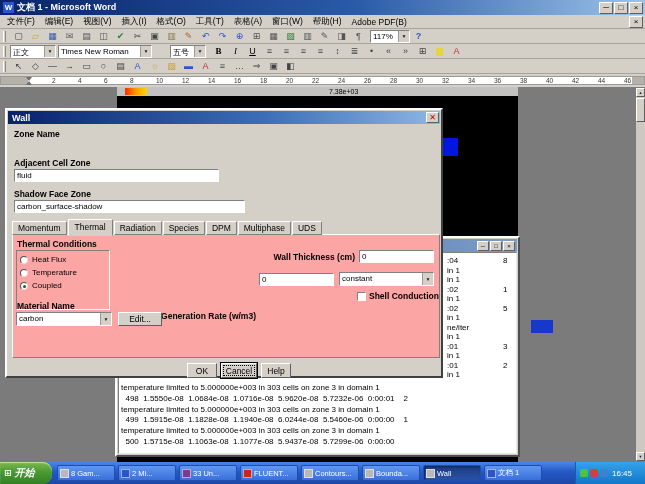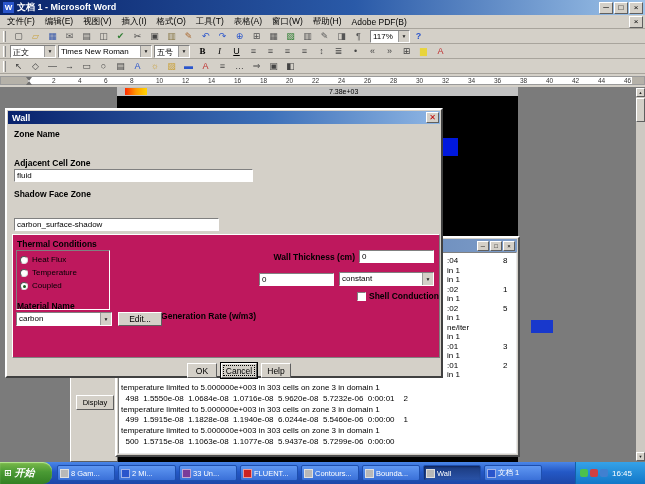--- a/index.html
+++ b/index.html
@@ -24,21 +24,21 @@
   .toolbar{width:645px;height:15px;background:#d4d0c8;border-bottom:1px solid #a8a49c;display:flex;align-items:center;padding-left:1px;}
   #stdbar{left:0;top:29px;}
   #fmtbar{left:0;top:44px;}
   #drawbar{left:0;top:59px;}
   .grip{display:inline-block;width:3px;height:11px;border-left:1px solid #fff;border-right:1px solid #8a8a8a;margin:0 4px 0 2px;flex:none;}
   .iconrow{display:flex;align-items:center;}
   .ticon{width:17px;height:13px;display:inline-flex;align-items:center;justify-content:center;font-size:9px;flex:none;}
   .helpicon{color:#2a55cc;font-weight:bold;}
   .zoom{width:40px;height:13px;margin-left:3px;flex:none;}
   .cstyle{width:46px;height:13px;margin-right:2px;flex:none;}
-  .cfont{width:94px;height:13px;margin-right:2px;flex:none;}
+  .cfont{width:94px;height:13px;margin-right:18px;flex:none;}
   .csize{width:36px;height:13px;margin-right:4px;flex:none;}
   #fmtIcons .ticon:nth-child(1){font-family:"Liberation Serif",serif;font-weight:bold;}
   #fmtIcons .ticon:nth-child(2){font-family:"Liberation Serif",serif;font-style:italic;}
   #fmtIcons .ticon:nth-child(3){text-decoration:underline;}
 
   
   #ruler{left:0;top:74px;width:645px;height:13px;background:#d4d0c8;}
   .ruler-band{position:absolute;left:0;top:2px;width:645px;height:9px;background:#fff;border:1px solid #9a9a9a;}
   .ruler-end{position:absolute;top:3px;height:7px;background:#b5b1a8;}
   .ruler-end.left{left:1px;width:27px;}
@@ -76,27 +76,27 @@
   .sthumb{position:absolute;left:0;top:10px;width:9px;height:24px;background:#d4d0c8;border:1px solid;border-color:#fff #5f5f5f #5f5f5f #fff;}
 
   
   #wall{left:5px;top:108px;width:438px;height:270px;background:#d4d0c8;border:2px solid;border-color:#fff #404040 #404040 #fff;z-index:40;}
   .wd-title{position:absolute;left:1px;top:1px;right:1px;height:13px;background:linear-gradient(90deg,#08216b,#3c6fb8 60%,#8fb6e4);color:#fff;font-weight:bold;font-size:9px;display:flex;align-items:center;padding-left:4px;}
   .wd-close{margin-left:auto;margin-right:1px;width:13px;height:11px;background:#d4d0c8;border:1px solid;border-color:#fff #5f5f5f #5f5f5f #fff;color:#c00000;font-weight:bold;font-size:8px;line-height:9px;display:flex;align-items:center;justify-content:center;}
   .wd-label{font-size:8.5px;font-weight:bold;white-space:nowrap;}
   .l1{position:absolute;left:7px;top:19px;}
   .f1{position:absolute;left:7px;top:30px;width:205px;height:13px;}
   .l2{position:absolute;left:7px;top:48px;}
-  .f2{position:absolute;left:7px;top:59px;width:239px;height:13px;}
+  .f2{position:absolute;left:7px;top:59px;width:205px;height:13px;}
   .l3{position:absolute;left:7px;top:79px;text-align:center;}
-  .f3{position:absolute;left:7px;top:108px;width:205px;height:13px;}
+  .f3{position:absolute;left:7px;top:90px;width:231px;height:13px;}
   #wallTabs{position:absolute;left:5px;top:108px;height:17px;display:flex;align-items:flex-end;z-index:3;}
   .wtab{border:1px solid;border-color:#fff #808080 #808080 #fff;background:#d4d0c8;padding:1px 5px 1px 5px;font-size:8.5px;margin-right:1px;white-space:nowrap;}
   .wtab.active{padding:2px 6px 3px 6px;border-bottom-color:#d4d0c8;position:relative;top:1px;}
-  .wd-panel{position:absolute;left:5px;top:124px;width:428px;height:124px;border:1px solid;border-color:#fff #808080 #808080 #fff;background:#be185d;}
+  .wd-panel{position:absolute;left:5px;top:124px;width:428px;height:124px;border:1px solid;border-color:#fff #808080 #808080 #fff;background:#fca5a5;}
   .p-tc{position:absolute;left:4px;top:4px;}
   .groupbox{position:absolute;left:3px;top:15px;width:94px;height:60px;border:1px solid;border-color:#808080 #fff #fff #808080;padding:2px 0 0 3px;}
   .radio-row{display:flex;align-items:center;height:13px;gap:4px;}
   .radio{width:8px;height:8px;border-radius:50%;background:#fff;border:1px solid;border-color:#555 #ddd #ddd #555;position:relative;flex:none;}
   .radio.on::after{content:"";position:absolute;left:2px;top:2px;width:3px;height:3px;border-radius:50%;background:#1b5e20;}
   .radio-label{font-size:8px;white-space:nowrap;}
   .wt-label{position:absolute;left:230px;top:17px;width:112px;text-align:right;}
   .wt-field{position:absolute;left:346px;top:15px;width:75px;height:13px;}
   .hg-label{position:absolute;left:105px;top:40px;width:138px;text-align:right;margin-top:36px;}
   .hg-field{position:absolute;left:246px;top:38px;width:75px;height:13px;}
@@ -286,23 +286,20 @@
     <div id="gfx" class="abs">
       <div class="legend-strip">
         <div class="legend-color"></div>
         <div class="legend-label">7.38e+03</div>
       </div>
       <div class="blue-rect"></div>
     </div>
 
     <div class="abs artifact"></div>
 
-    <div id="contours" class="abs">
-      <div class="btn display-btn">Display</div>
-    </div>
 
     <div id="console" class="abs">
       <div class="con-title">
         <span class="winbtns">
           <span class="wbtn">─</span>
           <span class="wbtn">□</span>
           <span class="wbtn">×</span>
         </span>
       </div>
       <div class="con-body">
@@ -389,20 +386,29 @@
     <div class="wd-label l2">Adjacent Cell Zone</div>
     <div class="field f2">
         <span>fluid</span>
       </div>
 
     <div class="wd-label l3">Shadow Face Zone</div>
     <div class="field f3">
         <span>carbon_surface-shadow</span>
       </div>
 
+    <div id="wallTabs">
+        <span class="wtab">Momentum</span>
+        <span class="wtab active">Thermal</span>
+        <span class="wtab">Radiation</span>
+        <span class="wtab">Species</span>
+        <span class="wtab">DPM</span>
+        <span class="wtab">Multiphase</span>
+        <span class="wtab">UDS</span>
+      </div>
 
     <div class="wd-panel">
       <div class="wd-label p-tc">Thermal Conditions</div>
       <div id="radioGroup" class="groupbox">
           <div class="radio-row">
             <span class="radio"></span>
             <span class="radio-label">Heat Flux</span>
           </div>
           <div class="radio-row">
             <span class="radio"></span>

